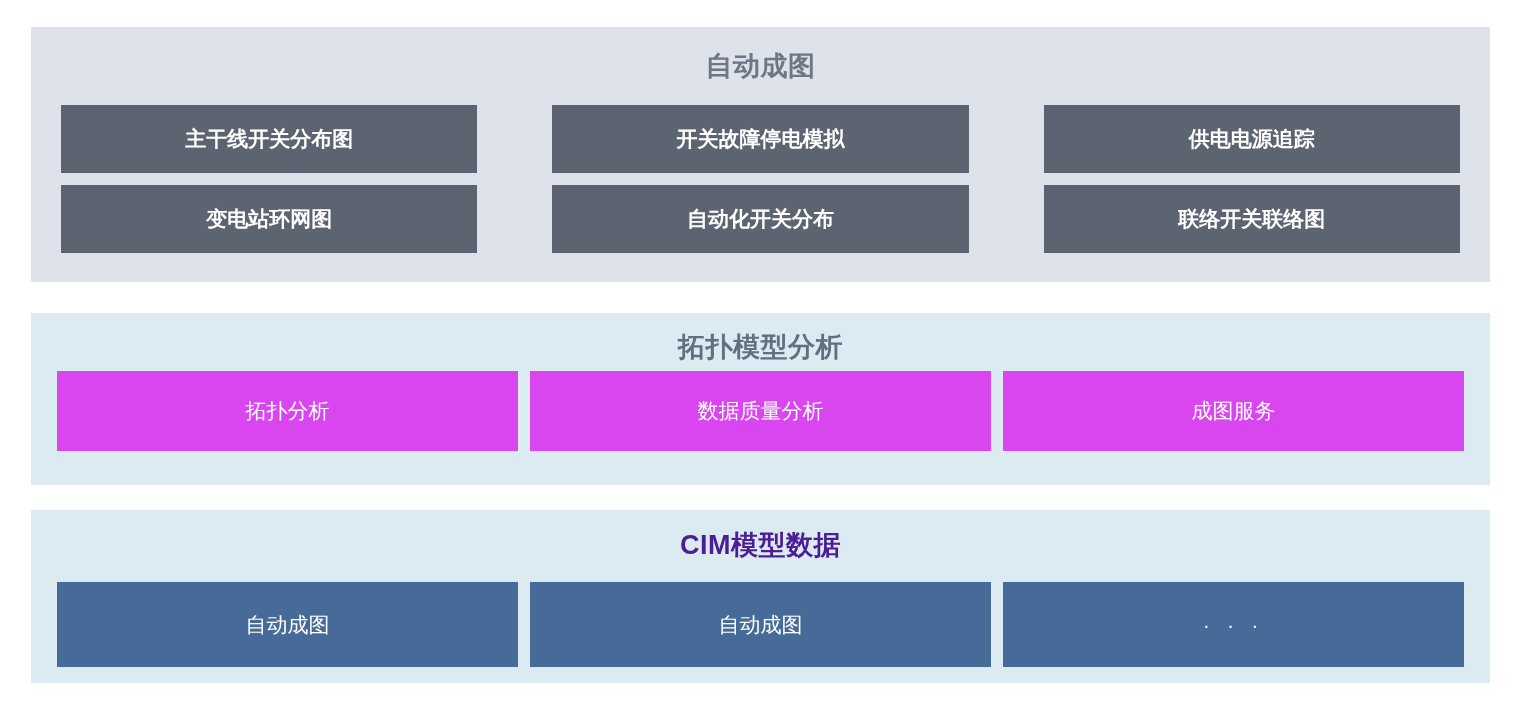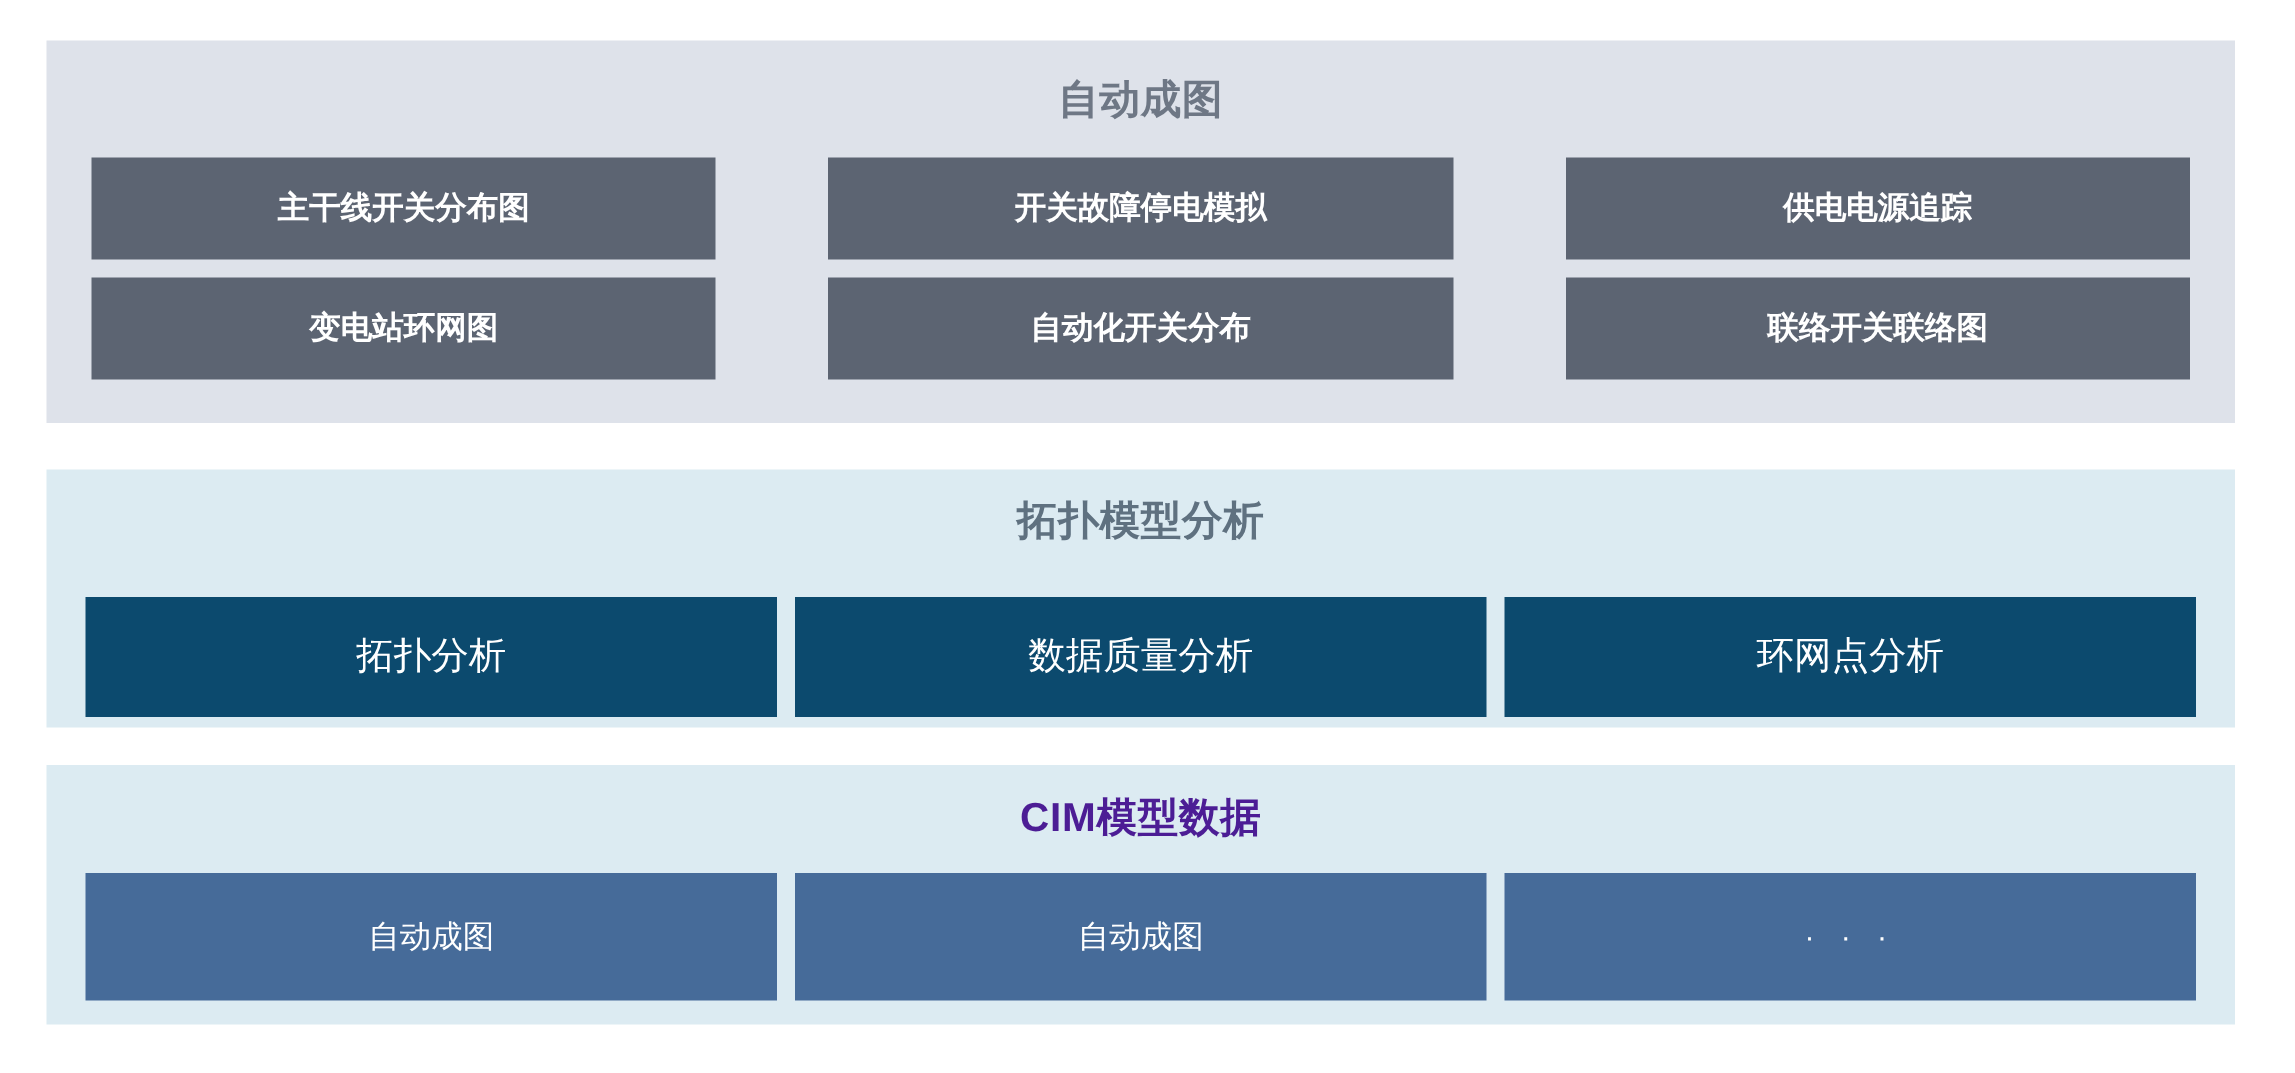--- a/index.html
+++ b/index.html
@@ -81,31 +81,31 @@
   
   #panel-topology {
     top: 313px;
     height: 172px;            
     background: #dcebf2;
   }
   #panel-topology .panel-title {
     color: #5f7180;
     font-size: 27px;
     padding-top: 21px;
-    padding-bottom: 37px;
+    padding-bottom: 10px;
   }
   #panel-topology .btn-row {
     padding: 0 26px;
     gap: 12px;
   }
   #panel-topology .tier-btn {
     flex: 1 1 0;
     height: 80px;
-    background: #0c4a6e;
-    font-size: 25px;
+    background: #d946ef;
+    font-size: 21px;
     font-weight: normal;
   }
 
   
   #panel-cim {
     top: 510px;
     height: 173px;            
     background: #dcebf2;
   }
   #panel-cim .panel-title {
@@ -150,21 +150,21 @@
       <div class="tier-btn">联络开关联络图</div>
     </div>
   </section>
 
   <section class="panel" id="panel-topology">
     <div class="panel-title">拓扑模型分析</div>
 
     <div class="btn-row">
       <div class="tier-btn">拓扑分析</div>
       <div class="tier-btn">数据质量分析</div>
-      <div class="tier-btn">环网点分析</div>
+      <div class="tier-btn">成图服务</div>
     </div>
   </section>
 
   <section class="panel" id="panel-cim">
     <div class="panel-title">CIM模型数据</div>
 
     <div class="btn-row">
       <div class="tier-btn">自动成图</div>
       <div class="tier-btn">自动成图</div>
       <div class="tier-btn ellipsis">· · ·</div>

